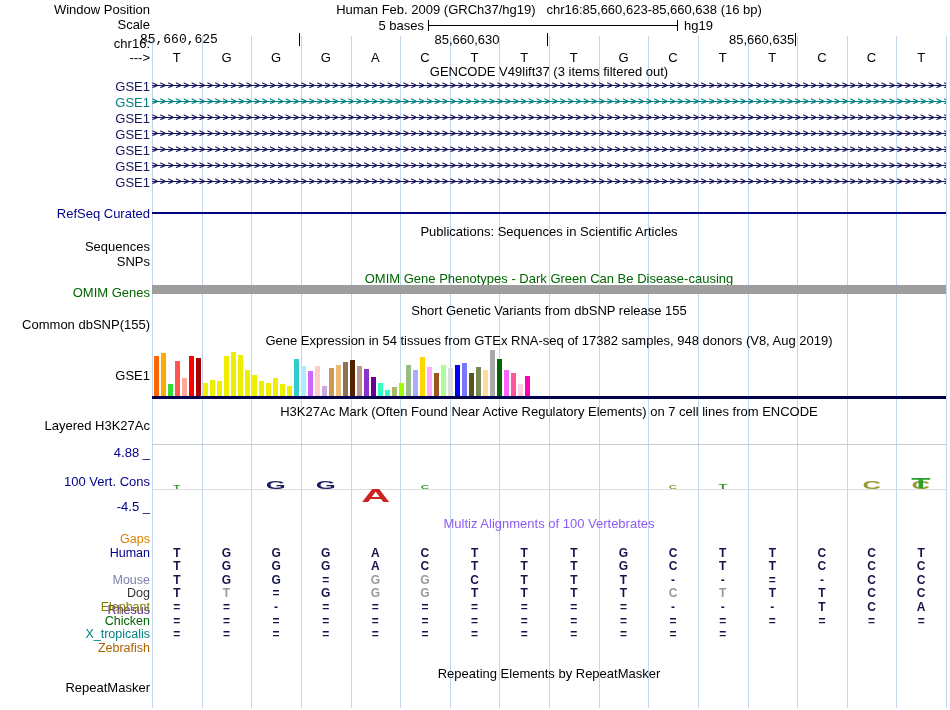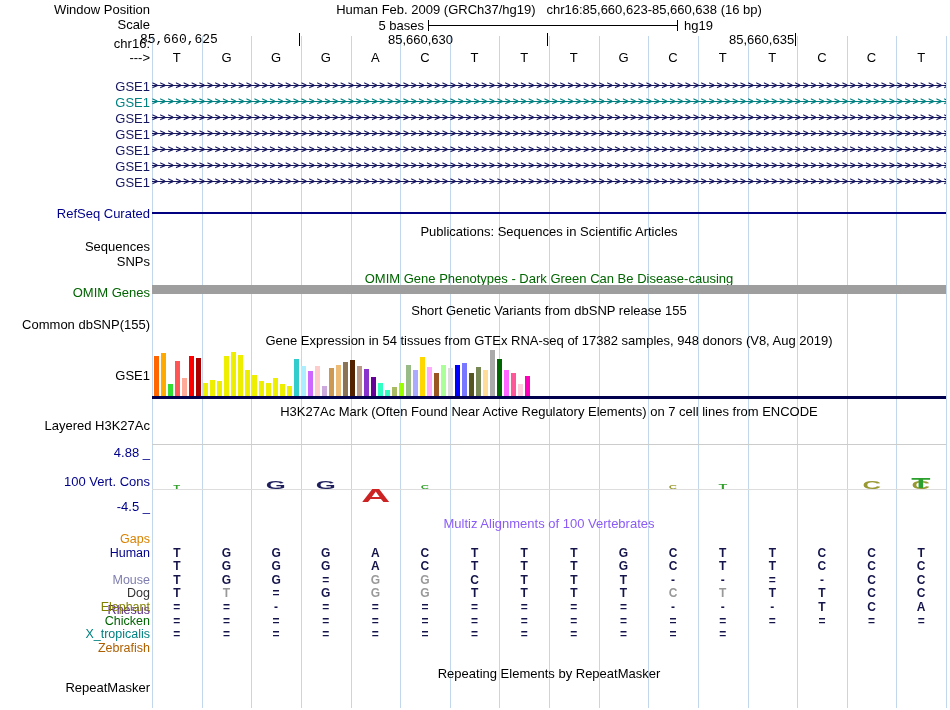--- a/index.html
+++ b/index.html
@@ -27,20 +27,21 @@
   <div style="position:absolute;left:428px;top:20px;width:250px;height:11px">
     <div style="position:absolute;left:0;top:5px;width:100%;height:1px;background:#000"></div>
     <div style="position:absolute;left:0;top:0;width:1px;height:11px;background:#000"></div>
     <div style="position:absolute;right:0;top:0;width:1px;height:11px;background:#000"></div>
   </div>
   <div class="t" style="left:684px;top:18px">hg19</div>
 
   <div class="llabel" style="top:36px">chr16:</div>
   <div class="llabel" style="top:50px">---&gt;</div>
 
+  <div class="title" style="top:64px">GENCODE V49lift37 (3 items filtered out)</div>
 
   <div class="llabel" style="top:206px;color:#00008b">RefSeq Curated</div>
   <div class="hline" style="top:212px;height:2px;background:#000080"></div>
 
   <div class="title" style="top:224px">Publications: Sequences in Scientific Articles</div>
   <div class="llabel" style="top:239px">Sequences</div>
   <div class="llabel" style="top:254px">SNPs</div>
 
   <div class="title" style="top:271px;color:#006400">OMIM Gene Phenotypes - Dark Green Can Be Disease-causing</div>
   <div class="llabel" style="top:285px;color:#006400">OMIM Genes</div>
@@ -60,21 +61,21 @@
   <div class="llabel" style="top:445px;color:#00008b">4.88 _</div>
   <div class="llabel" style="top:474px;color:#00008b">100 Vert. Cons</div>
   <div class="hline" style="top:489px;height:1px;background:#dddddd"></div>
   <div class="llabel" style="top:499px;color:#00008b">-4.5 _</div>
 
   <div class="title" style="top:516px;color:#8b5cf6">Multiz Alignments of 100 Vertebrates</div>
 
   <div class="title" style="top:666px">Repeating Elements by RepeatMasker</div>
   <div class="llabel" style="top:680px">RepeatMasker</div>
 <div style="position: absolute; left: 139.875px; top: 33px; width: 160px; text-align: left; font-size: 13px; height: 13px; line-height: 13px; border-right: 1px solid rgb(0, 0, 0); padding-right: 1px; font-family: Liberation Mono, monospace;">85,660,625</div>
-    <div style="position: absolute; left: 388px; top: 33px; width: 160px; text-align: left; font-size: 13px; height: 13px; line-height: 13px; border-right: 1px solid rgb(0, 0, 0); padding-right: 1px;">85,660,630</div>
+    <div style="position: absolute; left: 388px; top: 33px; width: 160px; text-align: center; font-size: 13px; height: 13px; line-height: 13px; border-right: 1px solid rgb(0, 0, 0); padding-right: 1px;">85,660,630</div>
     <div style="position: absolute; left: 636.125px; top: 33px; width: 160px; text-align: right; font-size: 13px; height: 13px; line-height: 13px; border-right: 1px solid rgb(0, 0, 0); padding-right: 1px;">85,660,635</div>
     <div style="position: absolute; left: 152px; top: 50px; width: 49.625px; text-align: center; font-size: 13px;">T</div>
     <div style="position: absolute; left: 201.625px; top: 50px; width: 49.625px; text-align: center; font-size: 13px;">G</div>
     <div style="position: absolute; left: 251.25px; top: 50px; width: 49.625px; text-align: center; font-size: 13px;">G</div>
     <div style="position: absolute; left: 300.875px; top: 50px; width: 49.625px; text-align: center; font-size: 13px;">G</div>
     <div style="position: absolute; left: 350.5px; top: 50px; width: 49.625px; text-align: center; font-size: 13px;">A</div>
     <div style="position: absolute; left: 400.125px; top: 50px; width: 49.625px; text-align: center; font-size: 13px;">C</div>
     <div style="position: absolute; left: 449.75px; top: 50px; width: 49.625px; text-align: center; font-size: 13px;">T</div>
     <div style="position: absolute; left: 499.375px; top: 50px; width: 49.625px; text-align: center; font-size: 13px;">T</div>
     <div style="position: absolute; left: 549px; top: 50px; width: 49.625px; text-align: center; font-size: 13px;">T</div>

